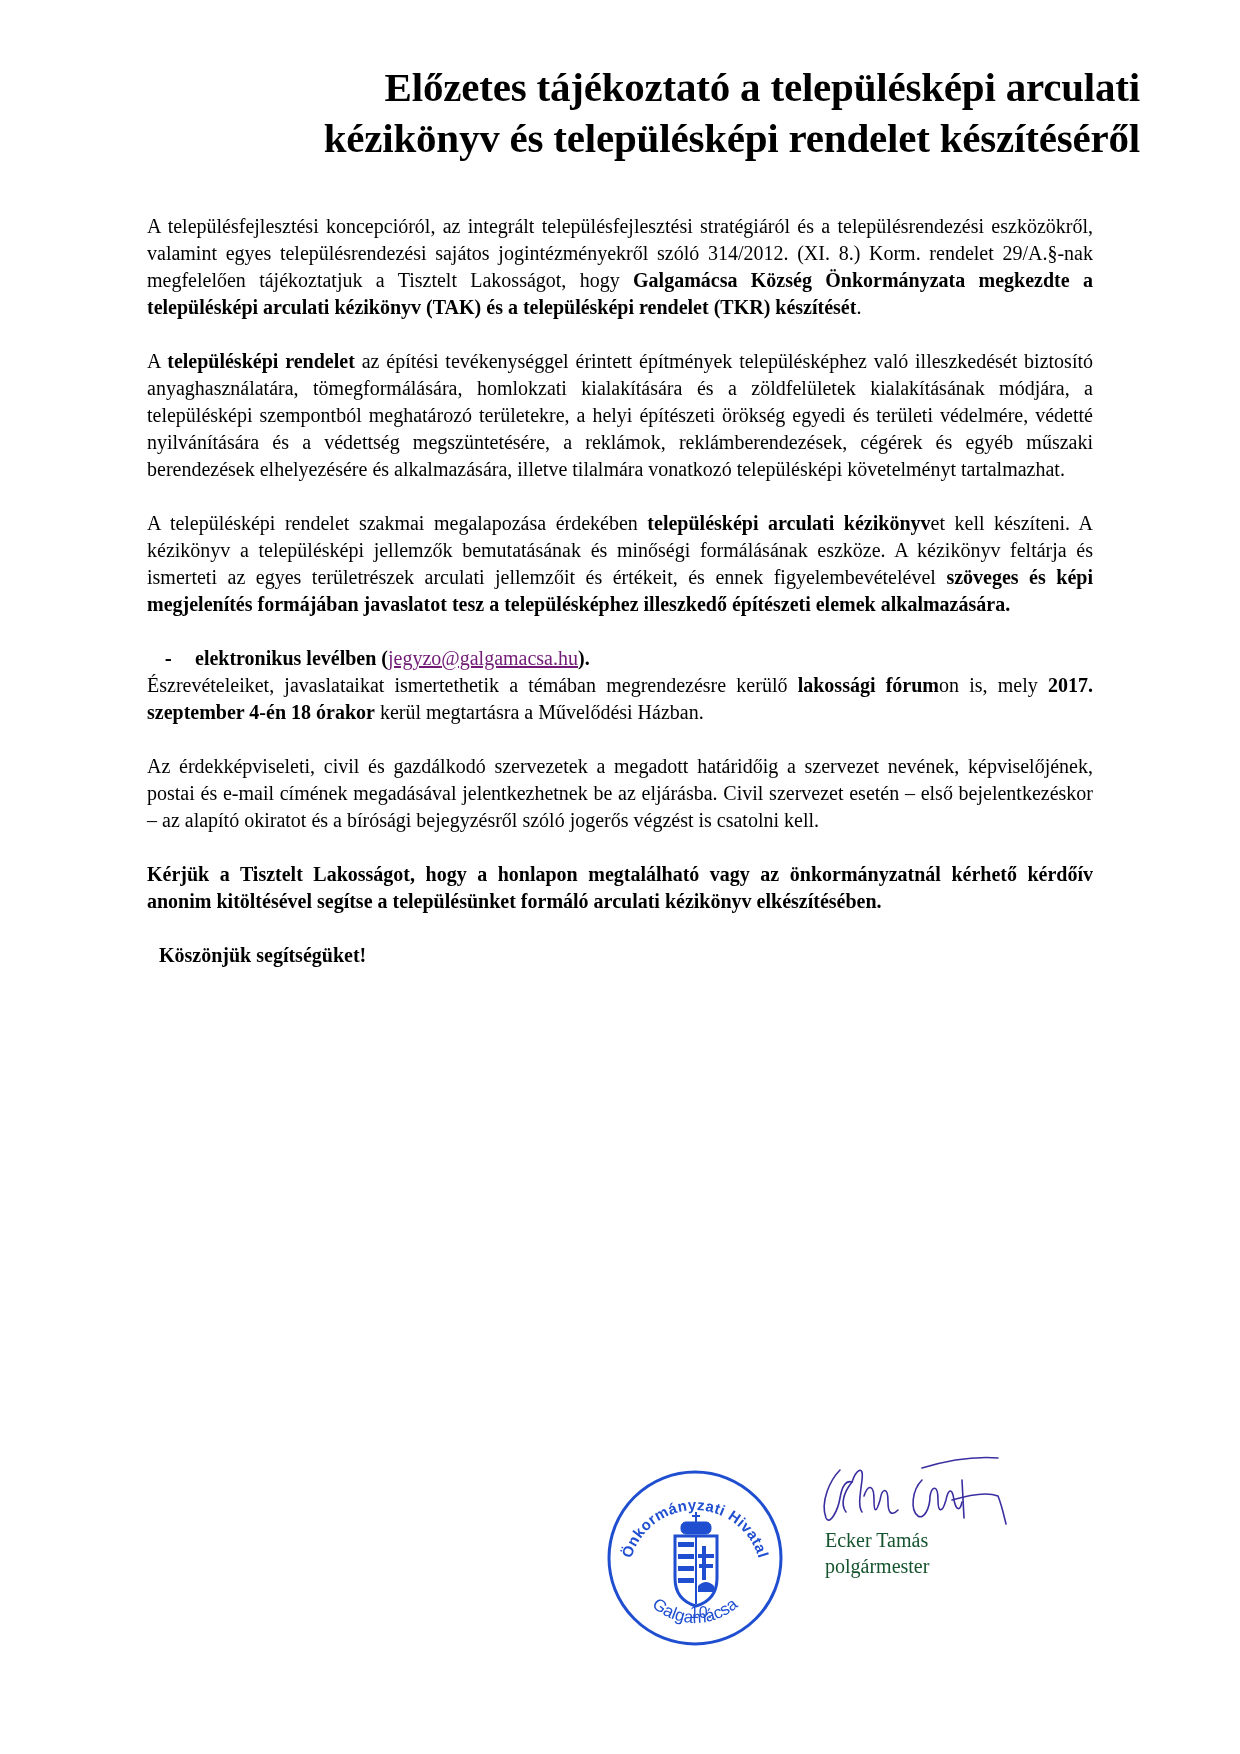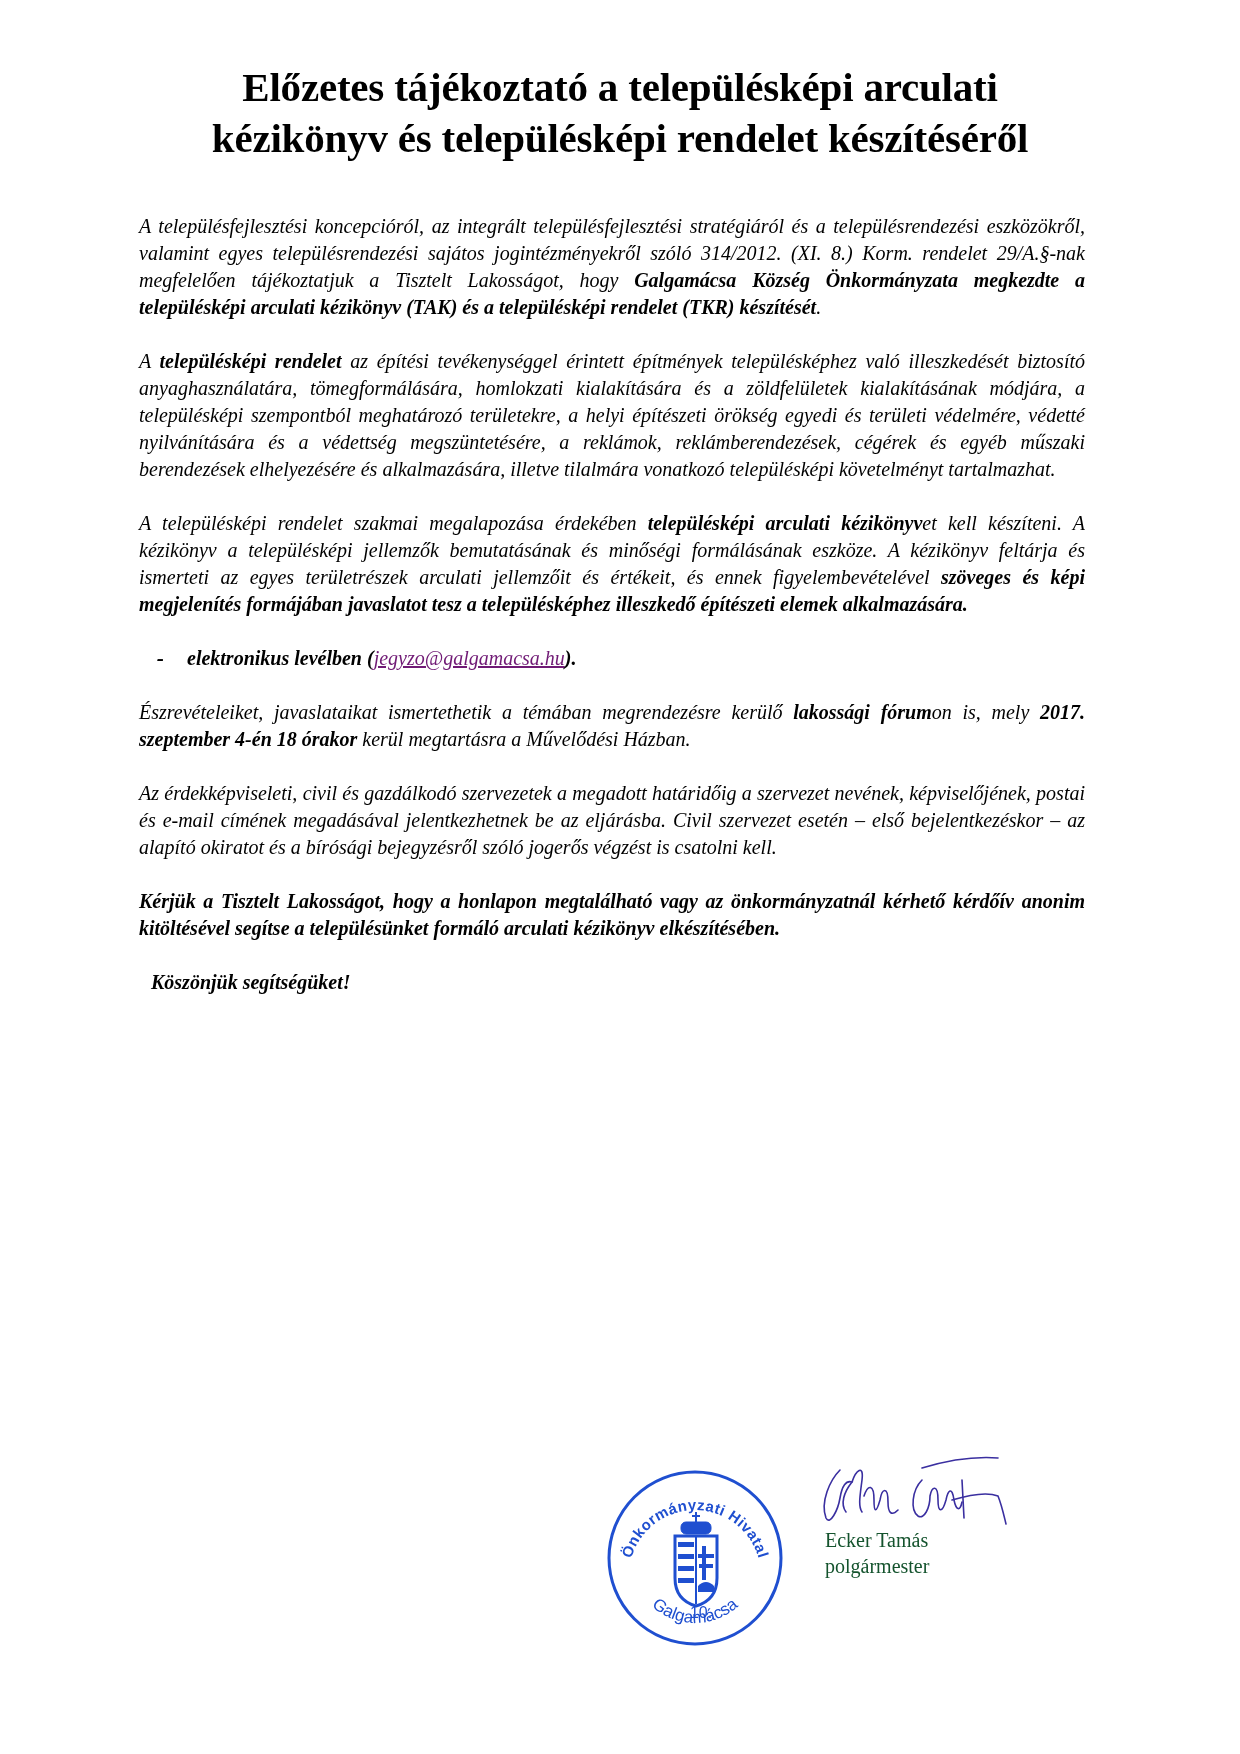--- a/index.html
+++ b/index.html
@@ -1,34 +1,34 @@
 <!DOCTYPE html>
 <html><head>
 <meta charset="utf-8">
 <style>
   html, body { margin: 0; padding: 0; background: #ffffff; }
   body { width: 1240px; height: 1754px; position: relative; overflow: hidden; }
   .page { position: absolute; left: 0; top: 0; width: 1240px; height: 1754px; background: #fff; }
   .title {
     position: absolute; left: 100px; width: 1040px; top: 62px;
-    text-align: center; font-family: "Liberation Serif", serif; font-weight: bold;
+    text-align: right; font-family: "Liberation Serif", serif; font-weight: bold;
     font-size: 41px; line-height: 51px; color: #000; margin: 0;
     letter-spacing: -0.2px;
   }
   .body {
-    position: absolute; left: 139px; width: 946px; top: 213px;
-    font-family: "Liberation Serif", serif; font-size: 20px; line-height: 27px; color: #000; font-style: italic;
+    position: absolute; left: 147px; width: 946px; top: 213px;
+    font-family: "Liberation Serif", serif; font-size: 20px; line-height: 27px; color: #000;
   }
   .para { margin: 0 0 27px 0; text-align: justify; }
   .para b { font-weight: bold; }
   .list { margin: 0; padding: 0; list-style: none; }
   .list li { position: relative; padding-left: 48px; font-weight: bold; }
   .list li .dash { position: absolute; left: 18px; top: 0; font-weight: bold; }
   a.email { color: #701a75; text-decoration: underline; font-weight: normal; }
-  .after-list { margin-top: 27px; }
+  .after-list { }
   .closing { font-weight: bold; margin: 12px; }
 
   .stamp { position: absolute; left: 603px; top: 1468px; width: 184px; height: 180px; }
   .signature { position: absolute; left: 812px; top: 1440px; width: 200px; height: 90px; }
   .signer { position: absolute; left: 825px; top: 1527px; font-family: Liberation Serif, serif;
     font-size: 20px; line-height: 26px; color: #14532d; }
 </style>
 </head>
 <body>
 

